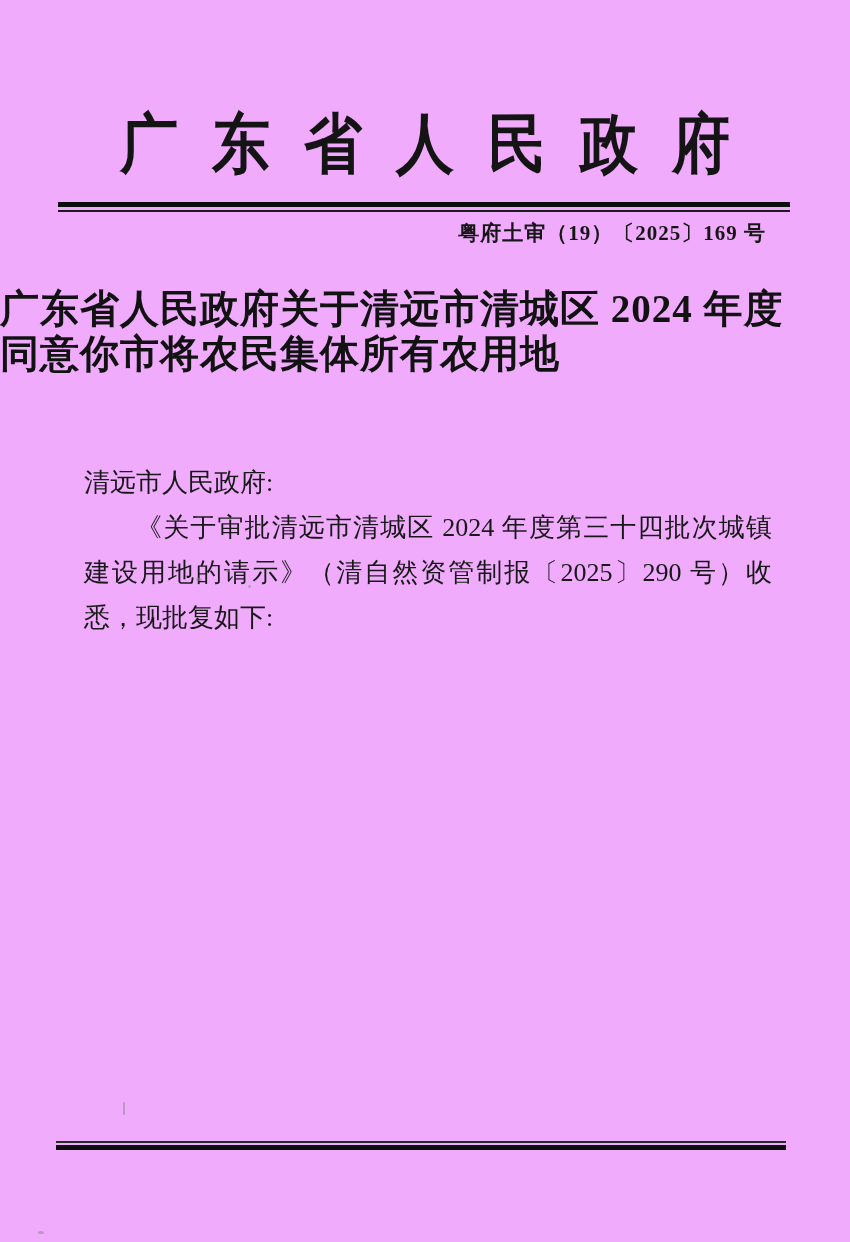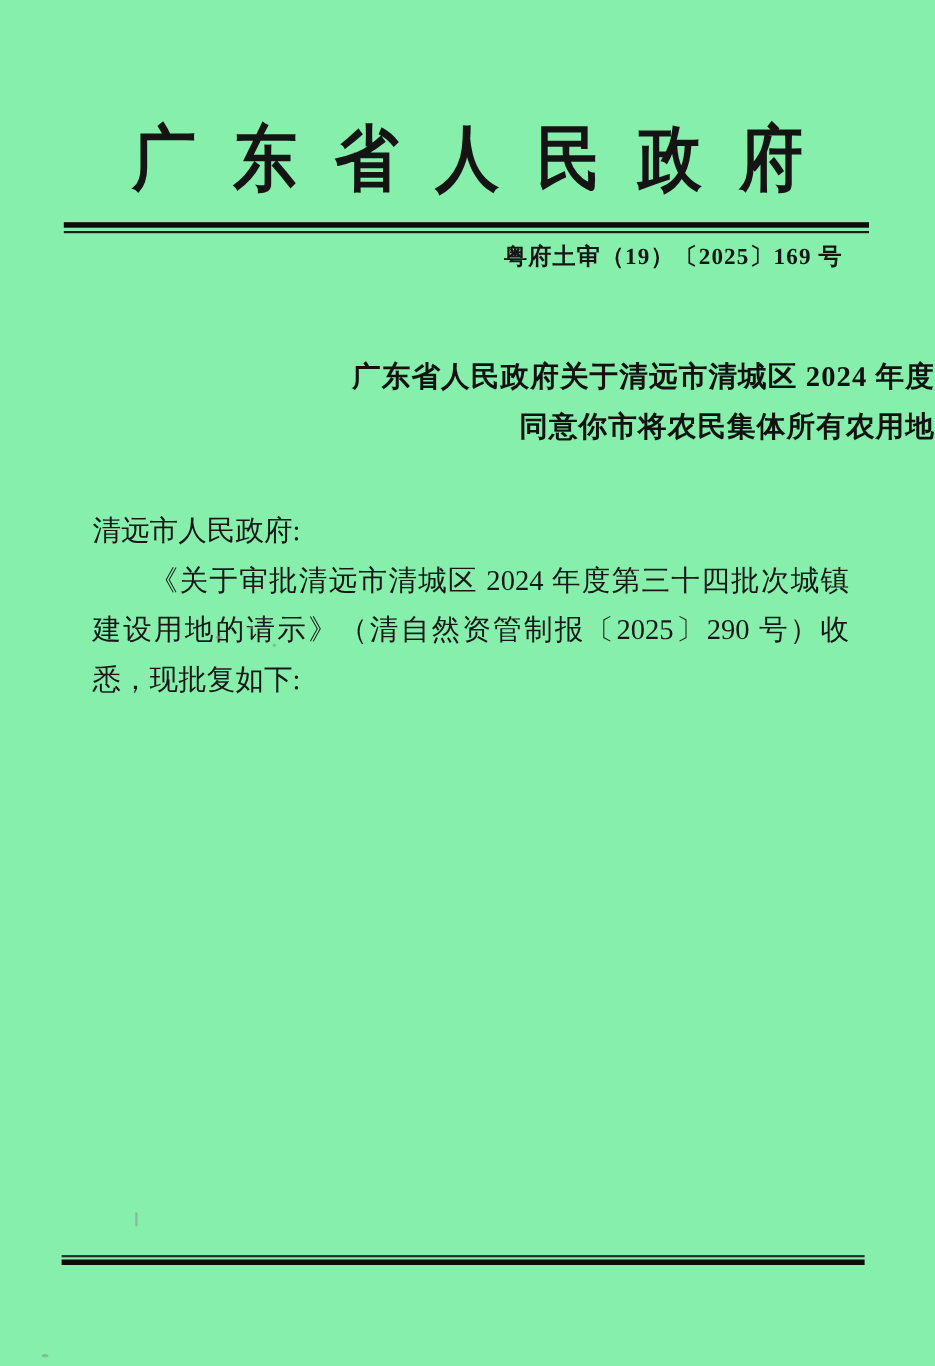--- a/index.html
+++ b/index.html
@@ -6,21 +6,21 @@
     margin: 0;
     padding: 0;
     background: #e8e8e8;
     font-family: "Liberation Serif", "DejaVu Serif", serif;
   }
   .page {
     position: relative;
     width: 850px;
     height: 1242px;
     margin: 0 auto;
-    background: #86efac;
+    background: #f0abfc;
     color: #1a1a1a;
     overflow: hidden;
   }
   
   .masthead {
     position: absolute;
     top: 106px;
     left: 0;
     right: 0;
     text-align: center;
@@ -55,27 +55,26 @@
     letter-spacing: 1px;
     color: #161616;
     white-space: nowrap;
   }
   
   .doc-title {
     position: absolute;
     top: 286px;
     left: 0;
     right: 0;
-    text-align: right;
-    font-size: 26px;
+    text-align: left;
+    font-size: 39px;
     font-weight: 900;
     line-height: 45px;
     letter-spacing: 1px;
     color: #121212;
-    margin-top: 34px;
   }
   
   .body-text {
     position: absolute;
     top: 424px;
     left: 84px;
     width: 688px;
     font-size: 26px;
     line-height: 45px;
     text-align: justify;

